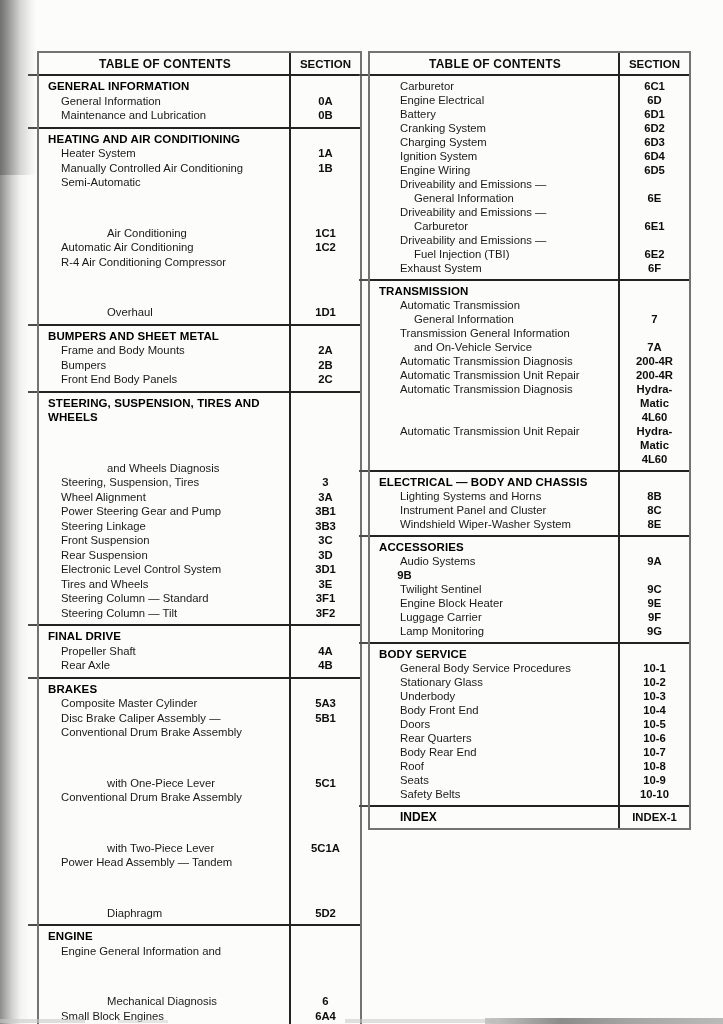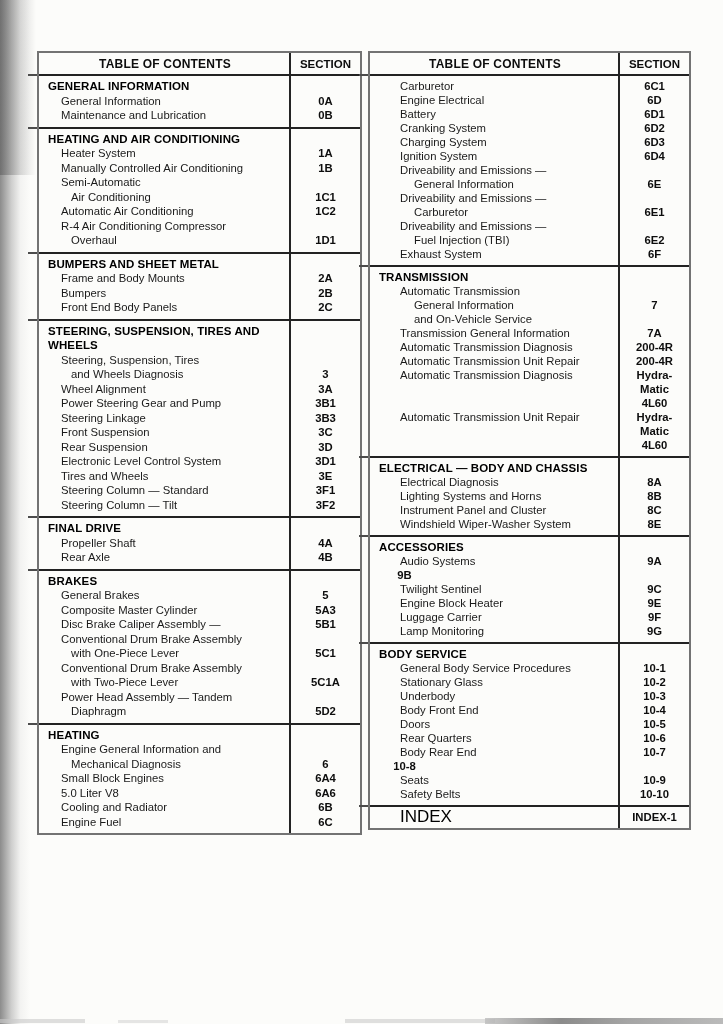--- a/index.html
+++ b/index.html
@@ -35,25 +35,25 @@
   .toc-section + .toc-section{border-top:2px solid #222;}
   .toc-section + .toc-section::before{content:"";position:absolute;left:-11px;top:-2px;width:9px;height:2px;background:#4c4c4c;}
   .sec-heading-line{font-weight:bold;font-size:11.5px;color:#000;padding-left:9px;letter-spacing:.1px;}
   #table-left .sec-heading-line, #table-left .entry-line, #table-left .entry-code{line-height:14.5px;}
   #table-right .sec-heading-line, #table-right .entry-line, #table-right .entry-code{line-height:14px;}
   .entry{display:flex;align-items:flex-end;}
   .entry.align-first{align-items:flex-start;}
   .entry-lines{flex:1;min-width:0;}
   .entry-line{font-size:11.3px;color:#1a1a1a;}
   #table-left .entry-line{padding-left:22px;}
-  #table-left .entry-line.wrap{padding-left:32px;}
+  #table-left .entry-line.wrap{padding-left:68px;margin-top:36px;}
   #table-right .entry-line{padding-left:30px;}
   #table-right .entry-line.wrap{padding-left:44px;}
   .entry-code{width:69px;text-align:center;font-weight:bold;font-size:11.3px;color:#0d0d0d;}
-  .entry.index-row .entry-line{padding-left:9px;font-weight:normal;font-size:17px;color:#000;}
+  .entry.index-row .entry-line{padding-left:9px;font-weight:bold;font-size:12px;color:#000;}
   .smudge{position:absolute;}
   .smudge-1{left:0;top:1019px;width:85px;height:4px;background:#c9c9c9;opacity:.6;}
   .smudge-2{left:118px;top:1020px;width:50px;height:3px;background:#d2d2d2;opacity:.55;}
   .smudge-3{left:345px;top:1019px;width:150px;height:4px;background:#c6c6c6;opacity:.55;}
   .smudge-4{left:485px;top:1018px;width:238px;height:6px;
     background:linear-gradient(to right,#bdbdbd,#6f6f6f 32%,#8f8f8f 60%,#aaaaaa);opacity:.8;}
 </style>
 </head>
 <body>
 
@@ -157,22 +157,22 @@
             <div class="entry-code">
               <div>2C</div>
             </div>
           </div>
         </div>
         <div class="toc-section">
           <div class="sec-heading-line">STEERING, SUSPENSION, TIRES AND</div>
           <div class="sec-heading-line">WHEELS</div>
           <div class="entry">
             <div class="entry-lines">
+              <div class="entry-line wrap">and Wheels Diagnosis</div>
               <div class="entry-line">Steering, Suspension, Tires</div>
-              <div class="entry-line wrap">and Wheels Diagnosis</div>
             </div>
             <div class="entry-code">
               <div>3</div>
             </div>
           </div>
           <div class="entry">
             <div class="entry-lines">
               <div class="entry-line">Wheel Alignment</div>
             </div>
             <div class="entry-code">
@@ -258,28 +258,20 @@
             <div class="entry-lines">
               <div class="entry-line">Rear Axle</div>
             </div>
             <div class="entry-code">
               <div>4B</div>
             </div>
           </div>
         </div>
         <div class="toc-section">
           <div class="sec-heading-line">BRAKES</div>
-          <div class="entry">
-            <div class="entry-lines">
-              <div class="entry-line">General Brakes</div>
-            </div>
-            <div class="entry-code">
-              <div>5</div>
-            </div>
-          </div>
           <div class="entry">
             <div class="entry-lines">
               <div class="entry-line">Composite Master Cylinder</div>
             </div>
             <div class="entry-code">
               <div>5A3</div>
             </div>
           </div>
           <div class="entry">
             <div class="entry-lines">
@@ -311,21 +303,21 @@
             <div class="entry-lines">
               <div class="entry-line">Power Head Assembly — Tandem</div>
               <div class="entry-line wrap">Diaphragm</div>
             </div>
             <div class="entry-code">
               <div>5D2</div>
             </div>
           </div>
         </div>
         <div class="toc-section">
-          <div class="sec-heading-line">HEATING</div>
+          <div class="sec-heading-line">ENGINE</div>
           <div class="entry">
             <div class="entry-lines">
               <div class="entry-line">Engine General Information and</div>
               <div class="entry-line wrap">Mechanical Diagnosis</div>
             </div>
             <div class="entry-code">
               <div>6</div>
             </div>
           </div>
           <div class="entry">
@@ -415,20 +407,28 @@
           <div class="entry">
             <div class="entry-lines">
               <div class="entry-line">Ignition System</div>
             </div>
             <div class="entry-code">
               <div>6D4</div>
             </div>
           </div>
           <div class="entry">
             <div class="entry-lines">
+              <div class="entry-line">Engine Wiring</div>
+            </div>
+            <div class="entry-code">
+              <div>6D5</div>
+            </div>
+          </div>
+          <div class="entry">
+            <div class="entry-lines">
               <div class="entry-line">Driveability and Emissions —</div>
               <div class="entry-line wrap">General Information</div>
             </div>
             <div class="entry-code">
               <div>6E</div>
             </div>
           </div>
           <div class="entry">
             <div class="entry-lines">
               <div class="entry-line">Driveability and Emissions —</div>
@@ -462,22 +462,22 @@
             <div class="entry-lines">
               <div class="entry-line">Automatic Transmission</div>
               <div class="entry-line wrap">General Information</div>
             </div>
             <div class="entry-code">
               <div>7</div>
             </div>
           </div>
           <div class="entry">
             <div class="entry-lines">
+              <div class="entry-line">Transmission General Information</div>
               <div class="entry-line wrap">and On-Vehicle Service</div>
-              <div class="entry-line">Transmission General Information</div>
             </div>
             <div class="entry-code">
               <div>7A</div>
             </div>
           </div>
           <div class="entry">
             <div class="entry-lines">
               <div class="entry-line">Automatic Transmission Diagnosis</div>
             </div>
             <div class="entry-code">
@@ -510,28 +510,20 @@
               <div>Hydra-</div>
               <div>Matic</div>
               <div>4L60</div>
             </div>
           </div>
         </div>
         <div class="toc-section">
           <div class="sec-heading-line">ELECTRICAL — BODY AND CHASSIS</div>
           <div class="entry">
             <div class="entry-lines">
-              <div class="entry-line">Electrical Diagnosis</div>
-            </div>
-            <div class="entry-code">
-              <div>8A</div>
-            </div>
-          </div>
-          <div class="entry">
-            <div class="entry-lines">
               <div class="entry-line">Lighting Systems and Horns</div>
             </div>
             <div class="entry-code">
               <div>8B</div>
             </div>
           </div>
           <div class="entry">
             <div class="entry-lines">
               <div class="entry-line">Instrument Panel and Cluster</div>
             </div>
@@ -648,20 +640,23 @@
           </div>
           <div class="entry">
             <div class="entry-lines">
               <div class="entry-line">Body Rear End</div>
             </div>
             <div class="entry-code">
               <div>10-7</div>
             </div>
           </div>
           <div class="entry">
+            <div class="entry-lines">
+              <div class="entry-line">Roof</div>
+            </div>
             <div class="entry-code">
               <div>10-8</div>
             </div>
           </div>
           <div class="entry">
             <div class="entry-lines">
               <div class="entry-line">Seats</div>
             </div>
             <div class="entry-code">
               <div>10-9</div>

